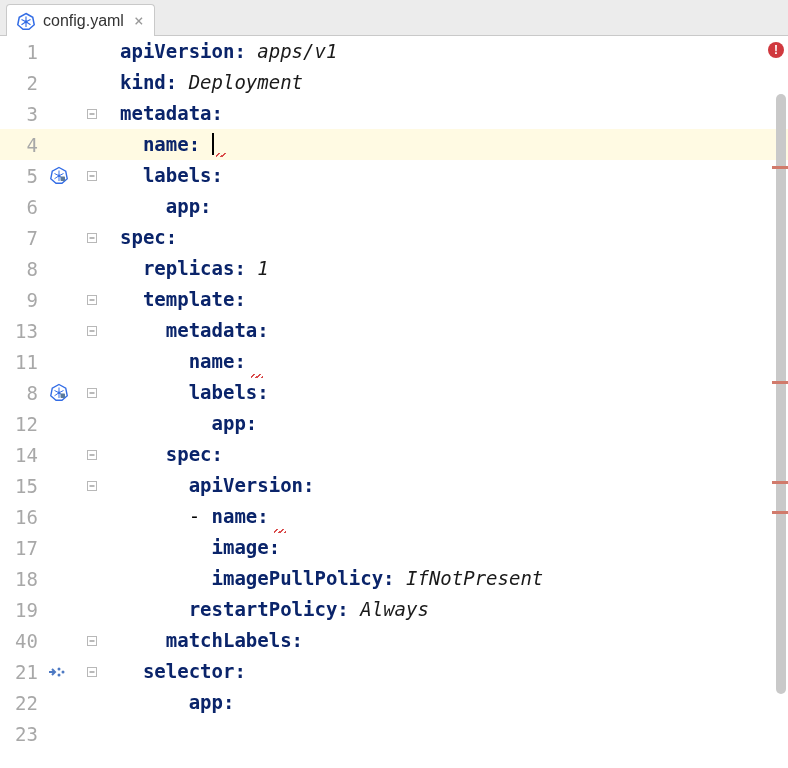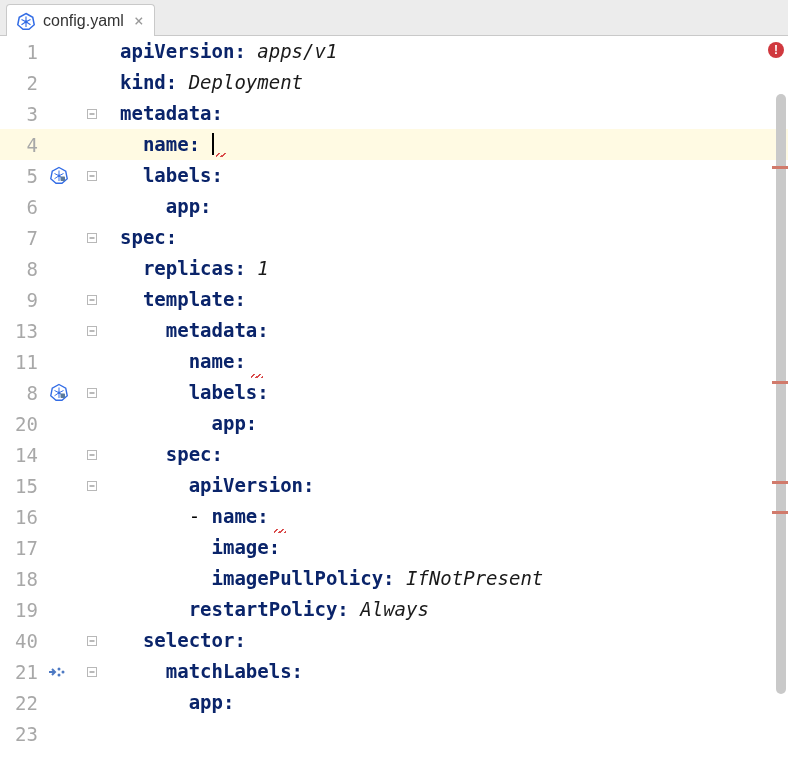--- a/index.html
+++ b/index.html
@@ -306,21 +306,21 @@
             </svg></span>
           <span class="fold">
             <svg width="10" height="10" viewBox="0 0 10 10">
               <rect x="0.5" y="0.5" width="9" height="9" fill="#fff" stroke="#b8b8b8"></rect>
               <line x1="2.5" y1="5" x2="7.5" y2="5" stroke="#8a8a8a" stroke-width="1.2"></line>
             </svg>
           </span>
         </div>
       </div>
       <div class="gutter-row">
-        <div class="line-num">20</div>
+        <div class="line-num">12</div>
         <div class="gutter-icons"></div>
       </div>
       <div class="gutter-row">
         <div class="line-num">14</div>
         <div class="gutter-icons">
           <span class="fold">
             <svg width="10" height="10" viewBox="0 0 10 10">
               <rect x="0.5" y="0.5" width="9" height="9" fill="#fff" stroke="#b8b8b8"></rect>
               <line x1="2.5" y1="5" x2="7.5" y2="5" stroke="#8a8a8a" stroke-width="1.2"></line>
             </svg>
@@ -407,22 +407,22 @@
       <div class="code-line">    <span class="kw">metadata:</span></div>
       <div class="code-line">      <span class="kw">name:</span><span class="squiggle" style="left: 150.5px; top: 28px; width: 12px;"></span></div>
       <div class="code-line">      <span class="kw">labels:</span></div>
       <div class="code-line">        <span class="kw">app:</span></div>
       <div class="code-line">    <span class="kw">spec:</span></div>
       <div class="code-line">      <span class="kw">apiVersion:</span></div>
       <div class="code-line">      - <span class="kw">name:</span><span class="squiggle" style="left: 173.5px; top: 28px; width: 12px;"></span></div>
       <div class="code-line">        <span class="kw">image:</span></div>
       <div class="code-line">        <span class="kw">imagePullPolicy:</span> <span class="val">IfNotPresent</span></div>
       <div class="code-line">      <span class="kw">restartPolicy:</span> <span class="val">Always</span></div>
+      <div class="code-line">    <span class="kw">matchLabels:</span></div>
       <div class="code-line">  <span class="kw">selector:</span></div>
-      <div class="code-line">    <span class="kw">matchLabels:</span></div>
       <div class="code-line">      <span class="kw">app:</span></div>
       <div class="code-line"></div>
       <div class="right-strip">
       <div class="err-badge">!</div>
       <div class="scrollbar-thumb"></div>
       <div id="stripes">
           <div class="err-stripe" style="top: 130px;"></div>
           <div class="err-stripe" style="top: 345px;"></div>
           <div class="err-stripe" style="top: 445px;"></div>
           <div class="err-stripe" style="top: 475px;"></div>

